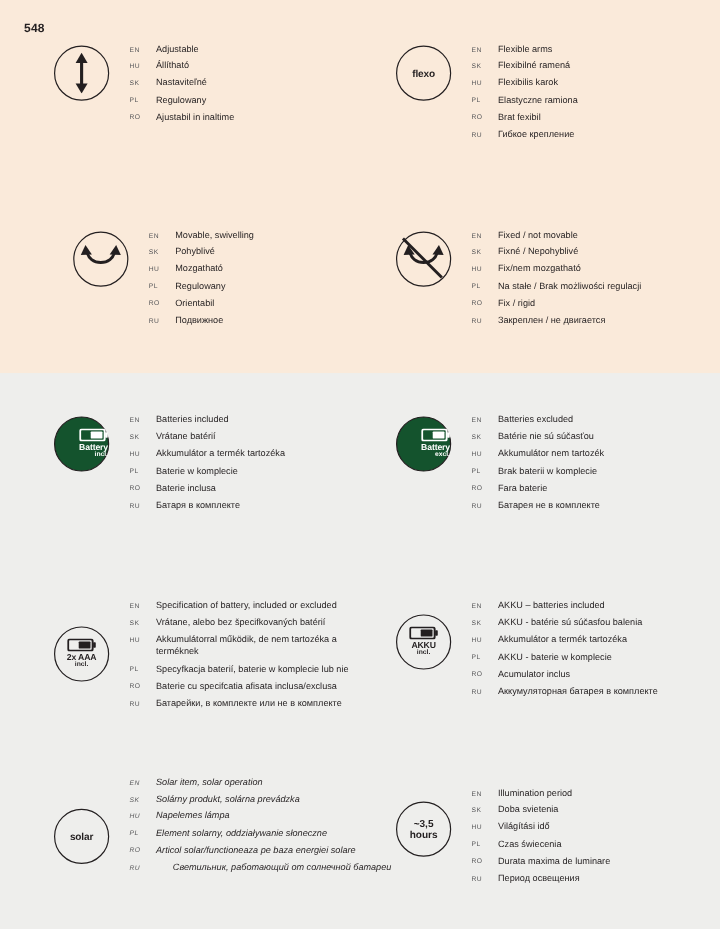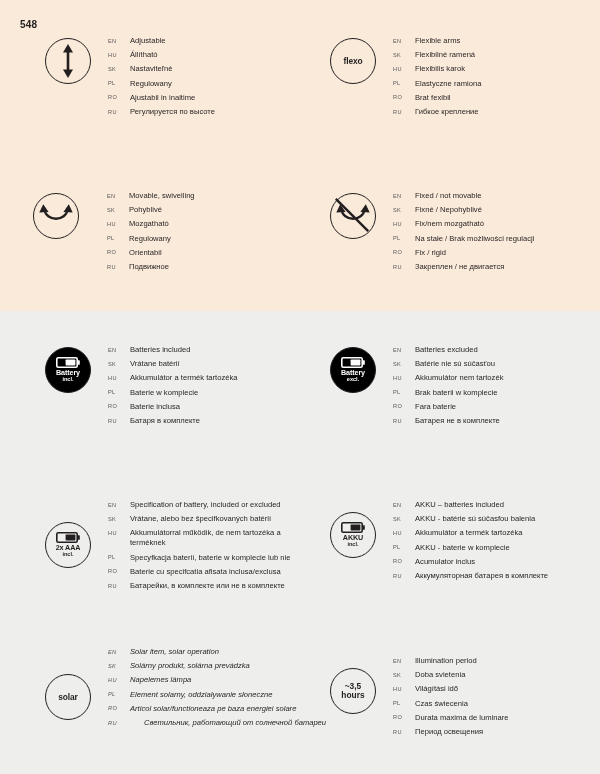--- a/index.html
+++ b/index.html
@@ -95,23 +95,24 @@
     border-radius: 50%;
     border: 1.6px solid #231f20;
     box-sizing: border-box;
     display: flex;
     flex-direction: column;
     align-items: center;
     justify-content: center;
     background: transparent;
   }
   .circ.filled {
-    background: #000000;
+    background: #14532d;
     border-color: #231f20;
     color: #ffffff;
+    align-items: flex-end;
   }
   .circ svg { display: block; }
 
   .circ-label {
     font-size: 7.2px;
     font-weight: bold;
     line-height: 1.05;
     text-align: center;
     letter-spacing: -0.1px;
   }
@@ -178,24 +179,20 @@
           <span class="lang-text">Nastaviteľné</span>
         </div>
       <div class="lang-row">
           <span class="lang-code">PL</span>
           <span class="lang-text">Regulowany</span>
         </div>
       <div class="lang-row">
           <span class="lang-code">RO</span>
           <span class="lang-text">Ajustabil in inaltime</span>
         </div>
-      <div class="lang-row">
-          <span class="lang-code">RU</span>
-          <span class="lang-text">Регулируется по высоте</span>
-        </div>
     </div>
   </div>
 
   <div class="entry" style="left:313px; top:36px;">
     <div class="icon-cell">
       <div class="circ">
         <span class="circ-word">flexo</span>
       </div>
     </div>
     <div class="lang-cell">
@@ -219,21 +216,21 @@
           <span class="lang-code">RO</span>
           <span class="lang-text">Brat fexibil</span>
         </div>
       <div class="lang-row">
           <span class="lang-code">RU</span>
           <span class="lang-text">Гибкое крепление</span>
         </div>
     </div>
   </div>
 
-  <div class="entry" style="left:16px; top:191px;gap:11px;">
+  <div class="entry" style="left:44px; top:191px;">
     <div class="icon-cell">
       <div class="circ">
         <svg width="34" height="26" viewBox="0 0 34 26" aria-hidden="true">
           <path d="M5.5 6 C6.5 19, 27.5 19, 28.5 6" fill="none" stroke="#231f20" stroke-width="2.4" stroke-linecap="round"></path>
           <polygon points="4.2,1.2 0.3,9.6 9.6,9.0" fill="#231f20"></polygon>
           <polygon points="29.8,1.2 24.4,9.0 33.7,9.6" fill="#231f20"></polygon>
         </svg>
       </div>
     </div>
     <div class="lang-cell">

